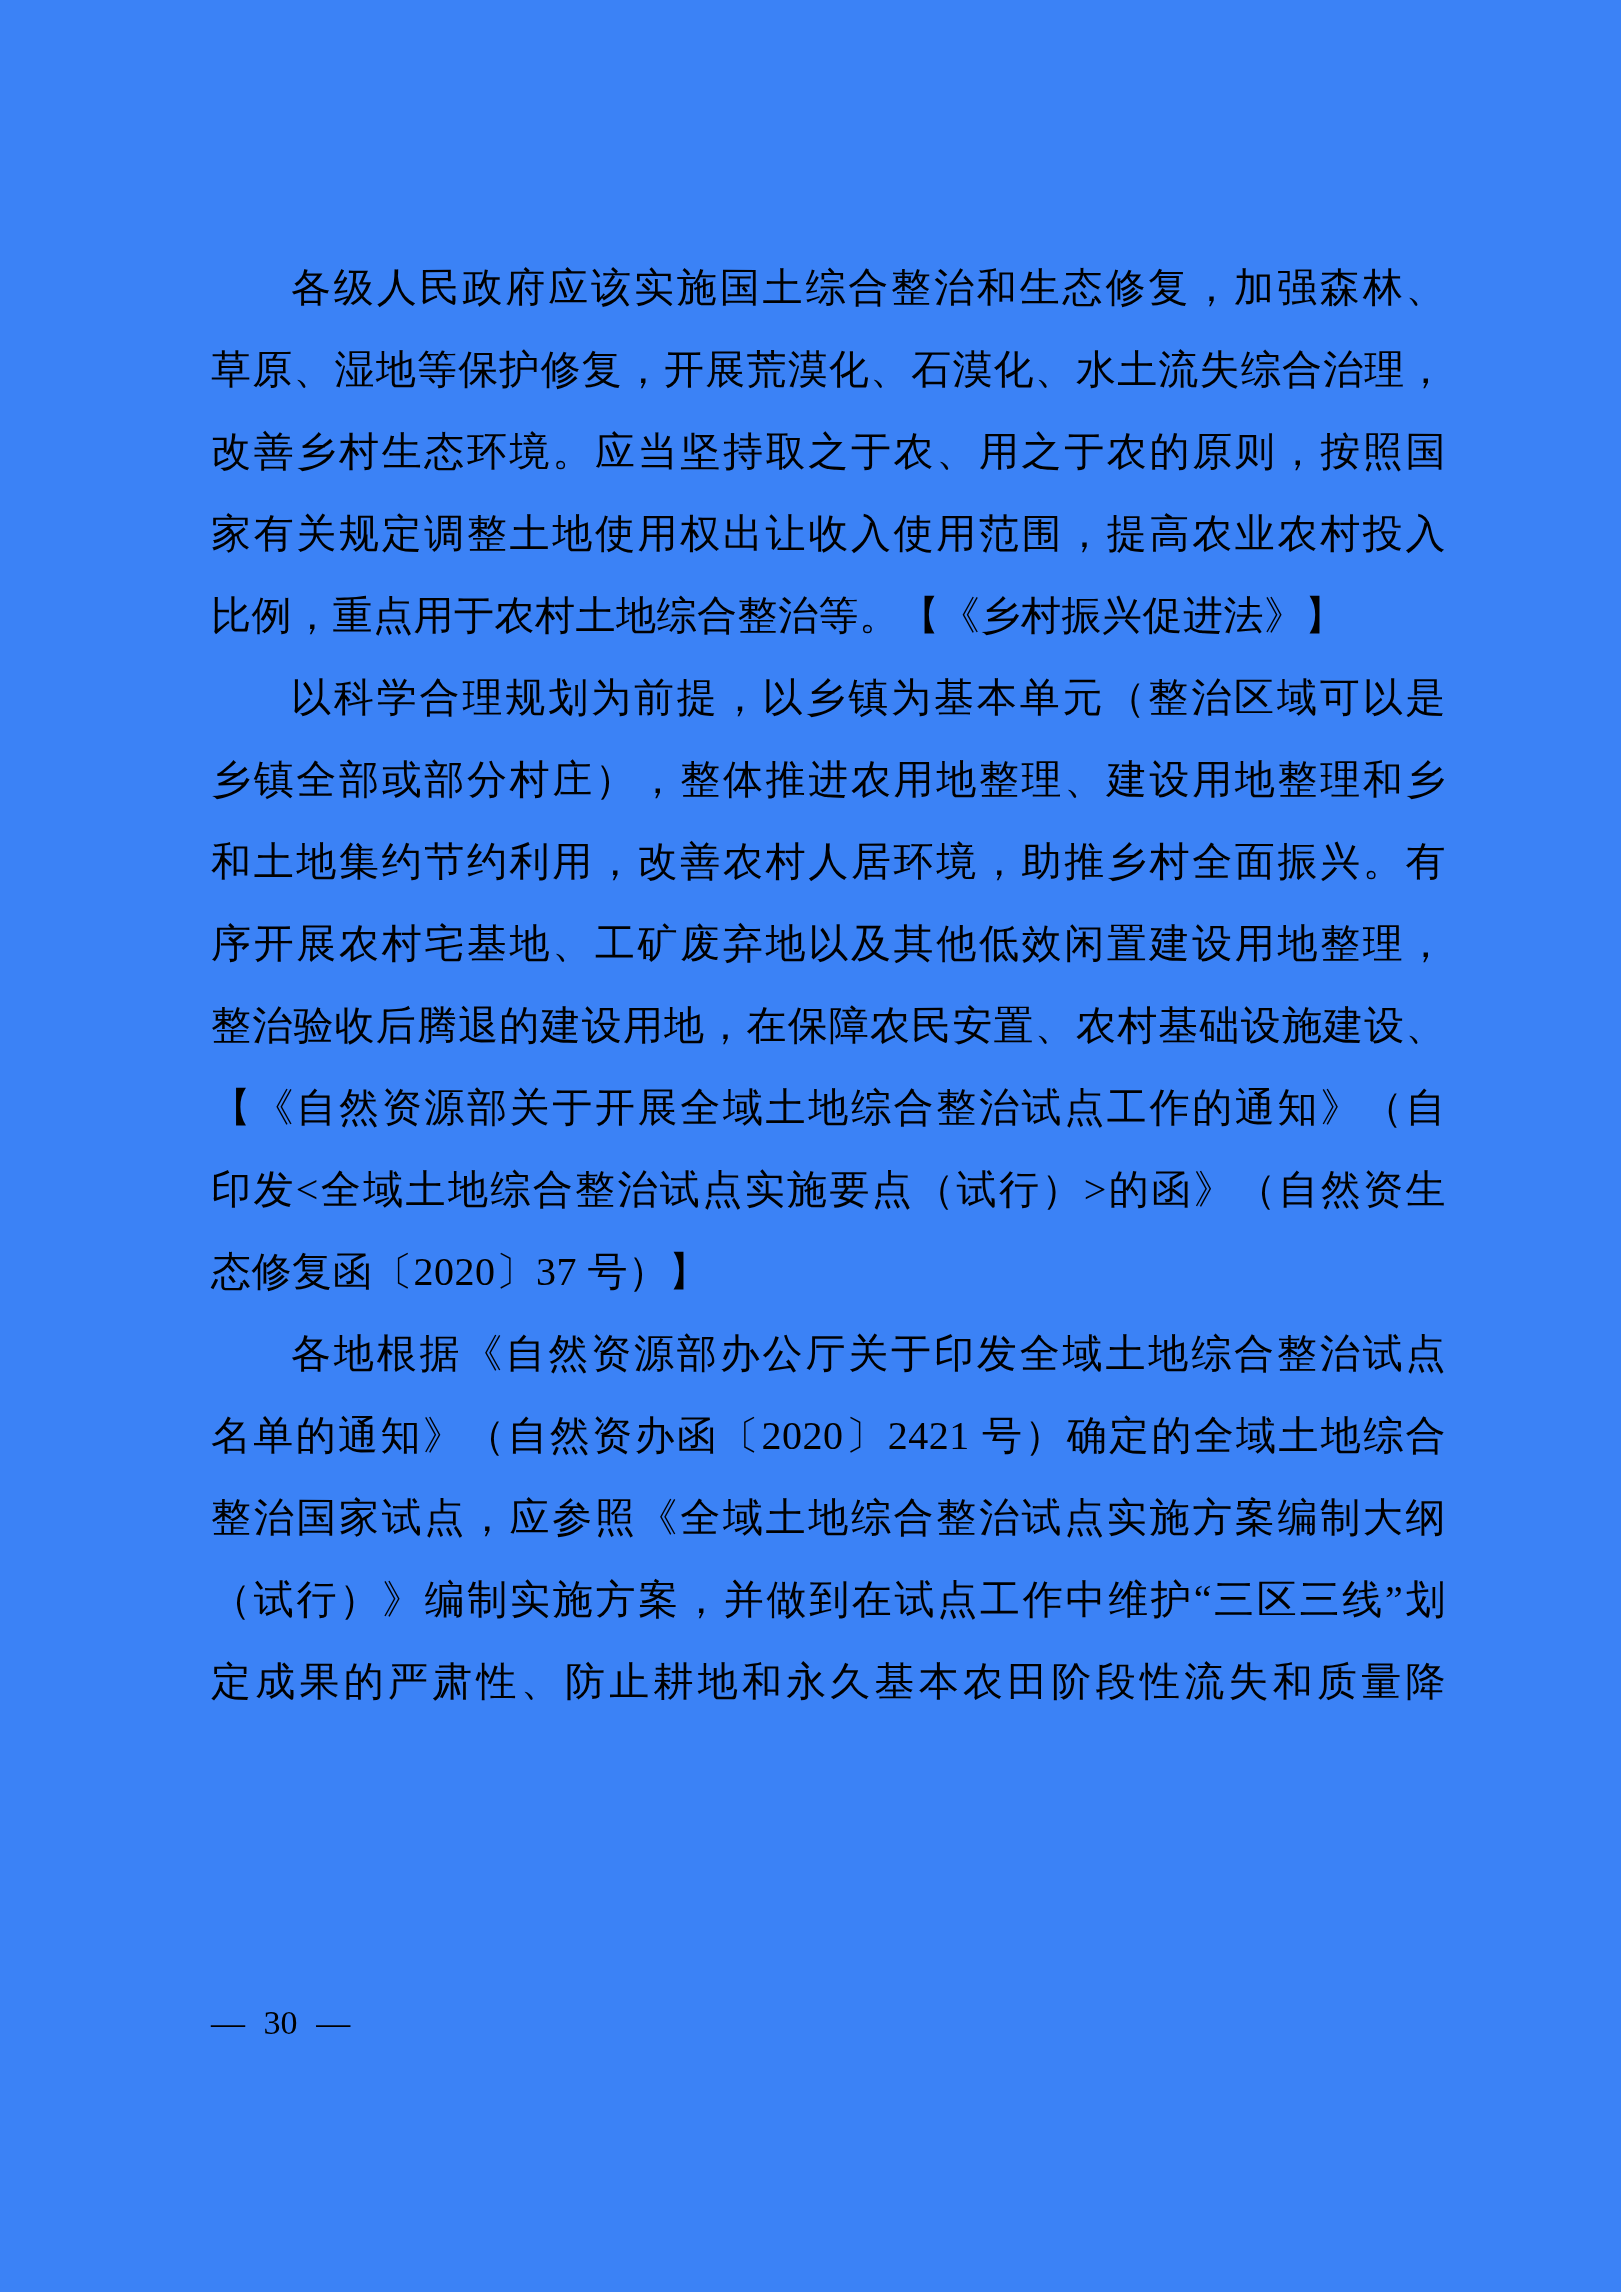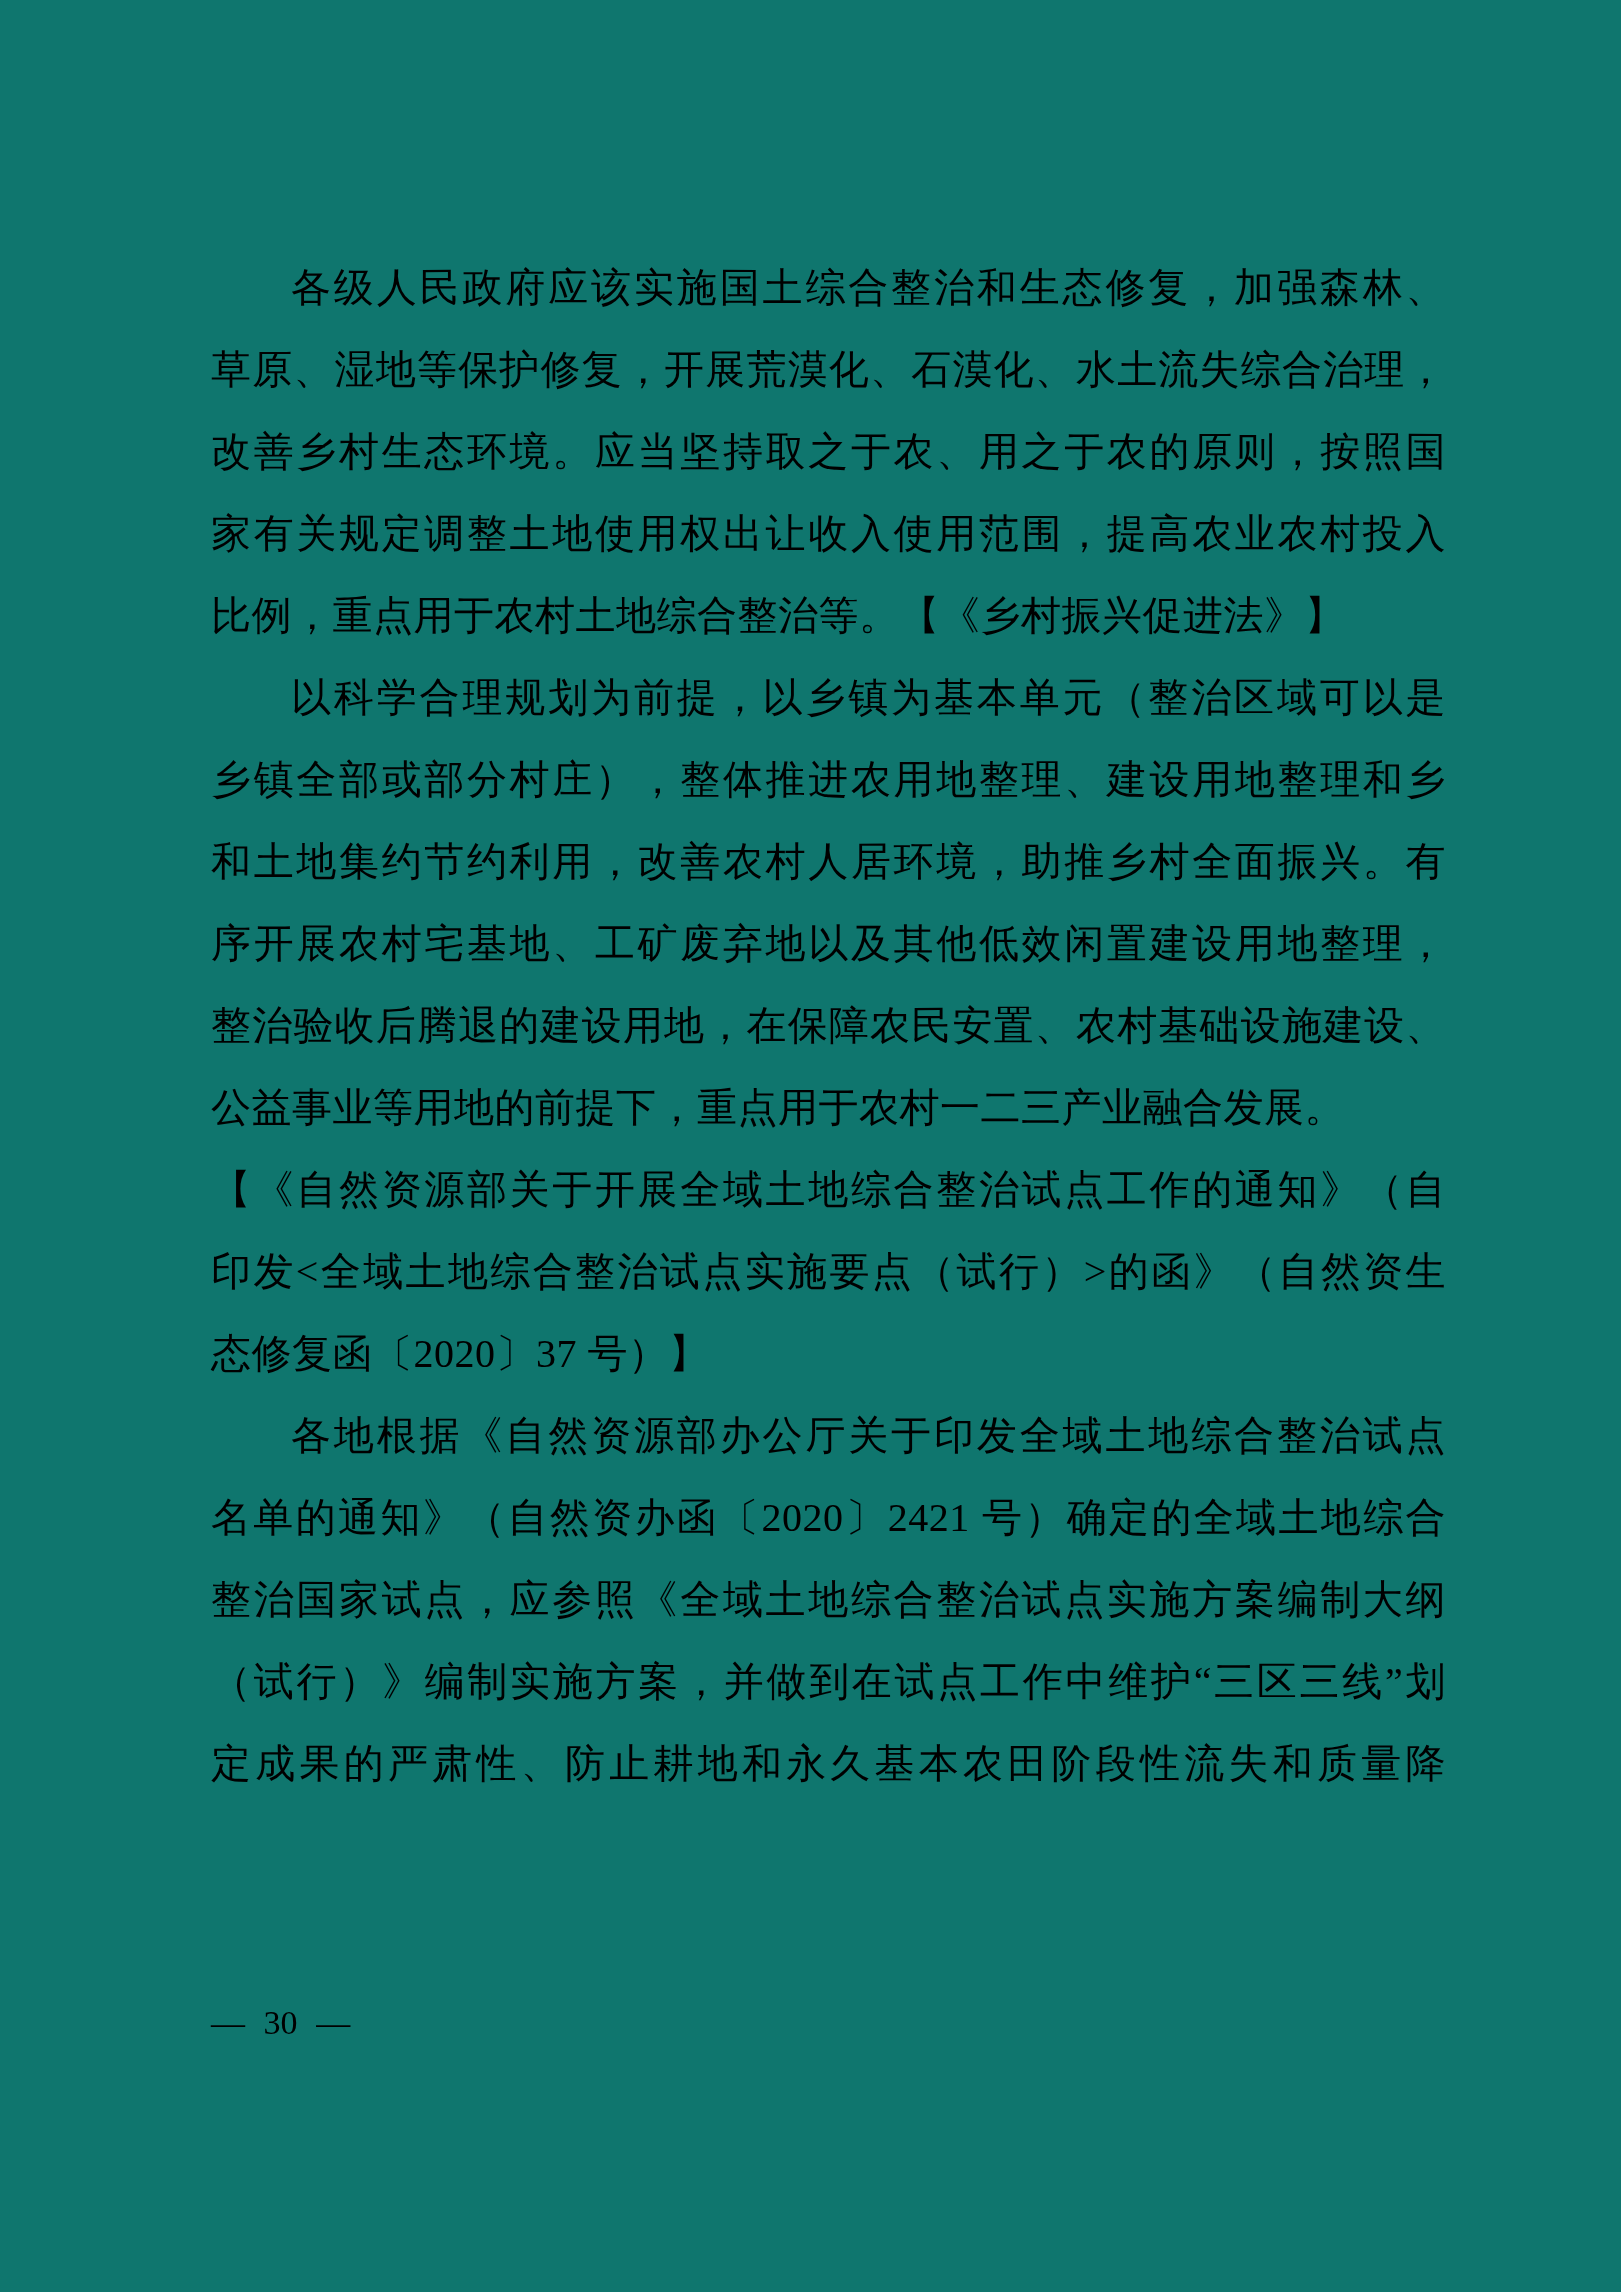--- a/index.html
+++ b/index.html
@@ -4,21 +4,21 @@
 <style>
   html, body {
     margin: 0;
     padding: 0;
     background: #ffffff;
   }
   .page {
     position: relative;
     width: 1621px;
     height: 2293px;
-    background: #0f766e;
+    background: #3b82f6;
     overflow: hidden;
     font-family: "Liberation Serif", "DejaVu Serif", serif;
     color: #000000;
   }
   .textblock {
     position: absolute;
     left: 211px;
     top: 247px;
     width: 1235px;
   }
@@ -62,21 +62,20 @@
     <div class="line indent">各级人民政府应该实施国土综合整治和生态修复，加强森林、</div>
     <div class="line">草原、湿地等保护修复，开展荒漠化、石漠化、水土流失综合治理，</div>
     <div class="line">改善乡村生态环境。应当坚持取之于农、用之于农的原则，按照国</div>
     <div class="line">家有关规定调整土地使用权出让收入使用范围，提高农业农村投入</div>
     <div class="line short">比例，重点用于农村土地综合整治等。【《乡村振兴促进法》】</div>
     <div class="line indent">以科学合理规划为前提，以乡镇为基本单元（整治区域可以是</div>
     <div class="line">乡镇全部或部分村庄），整体推进农用地整理、建设用地整理和乡</div>
     <div class="line">和土地集约节约利用，改善农村人居环境，助推乡村全面振兴。有</div>
     <div class="line">序开展农村宅基地、工矿废弃地以及其他低效闲置建设用地整理，</div>
     <div class="line">整治验收后腾退的建设用地，在保障农民安置、农村基础设施建设、</div>
-    <div class="line short">公益事业等用地的前提下，重点用于农村一二三产业融合发展。</div>
     <div class="line">【《自然资源部关于开展全域土地综合整治试点工作的通知》（自</div>
     <div class="line">印发&lt;全域土地综合整治试点实施要点（试行）&gt;的函》（自然资生</div>
     <div class="line short">态修复函〔2020〕37 号）】</div>
     <div class="line indent">各地根据《自然资源部办公厅关于印发全域土地综合整治试点</div>
     <div class="line">名单的通知》（自然资办函〔2020〕2421 号）确定的全域土地综合</div>
     <div class="line">整治国家试点，应参照《全域土地综合整治试点实施方案编制大纲</div>
     <div class="line">（试行）》编制实施方案，并做到在试点工作中维护“三区三线”划</div>
     <div class="line">定成果的严肃性、防止耕地和永久基本农田阶段性流失和质量降</div>
   </div>
 

